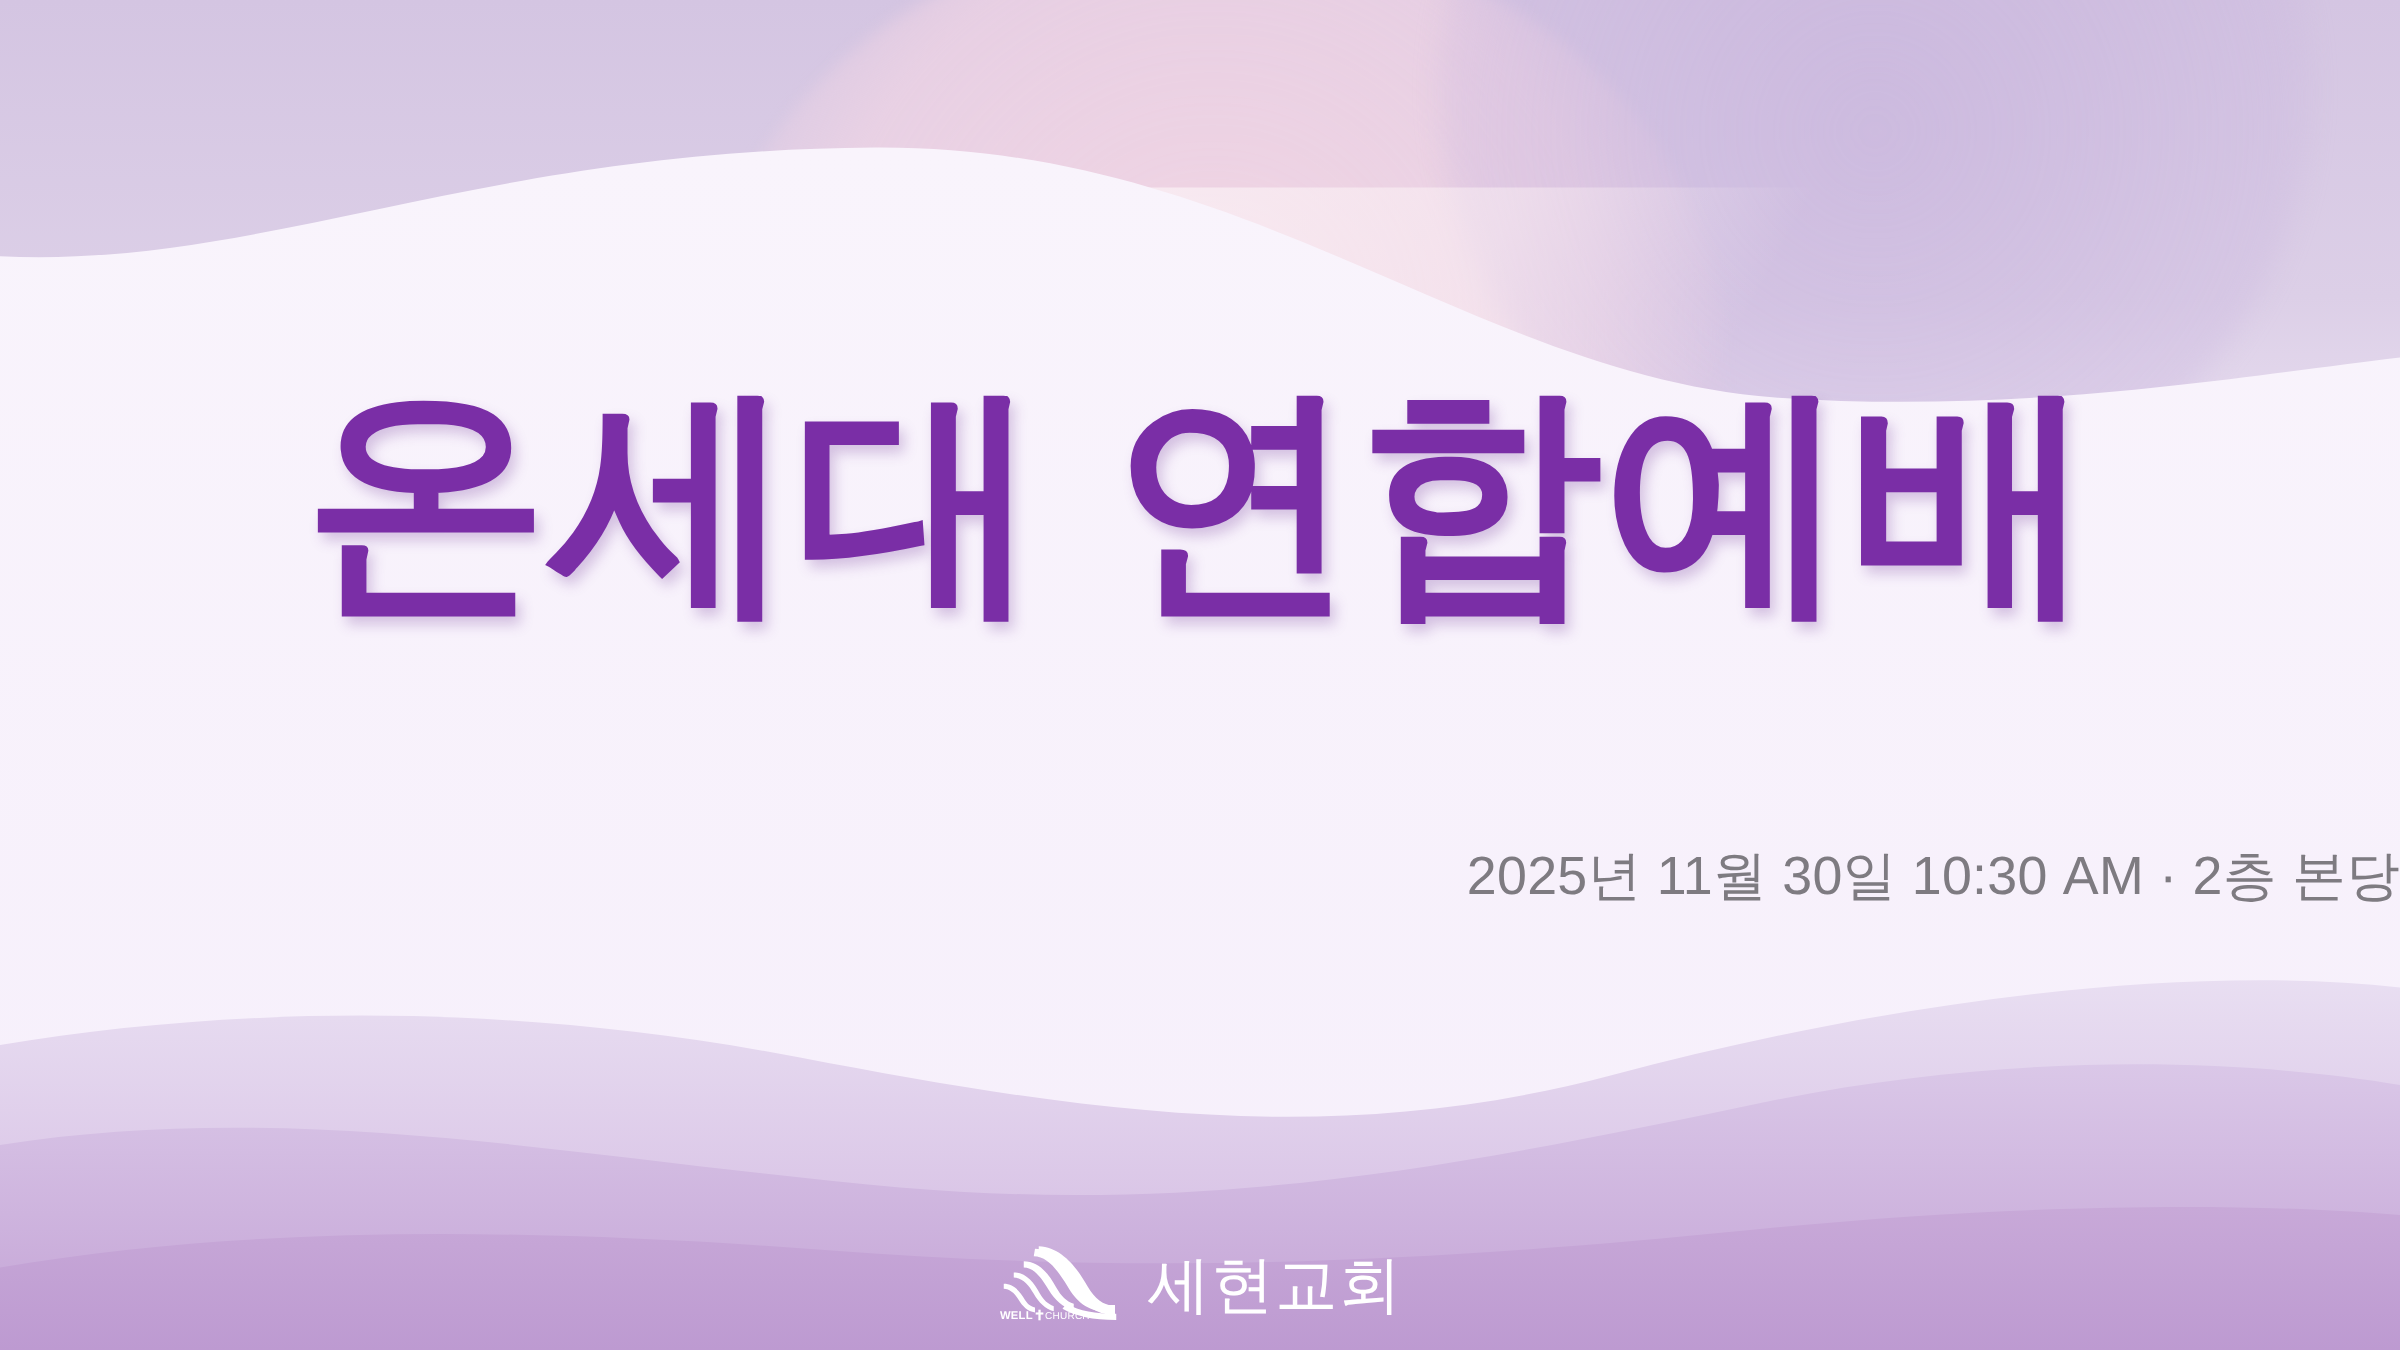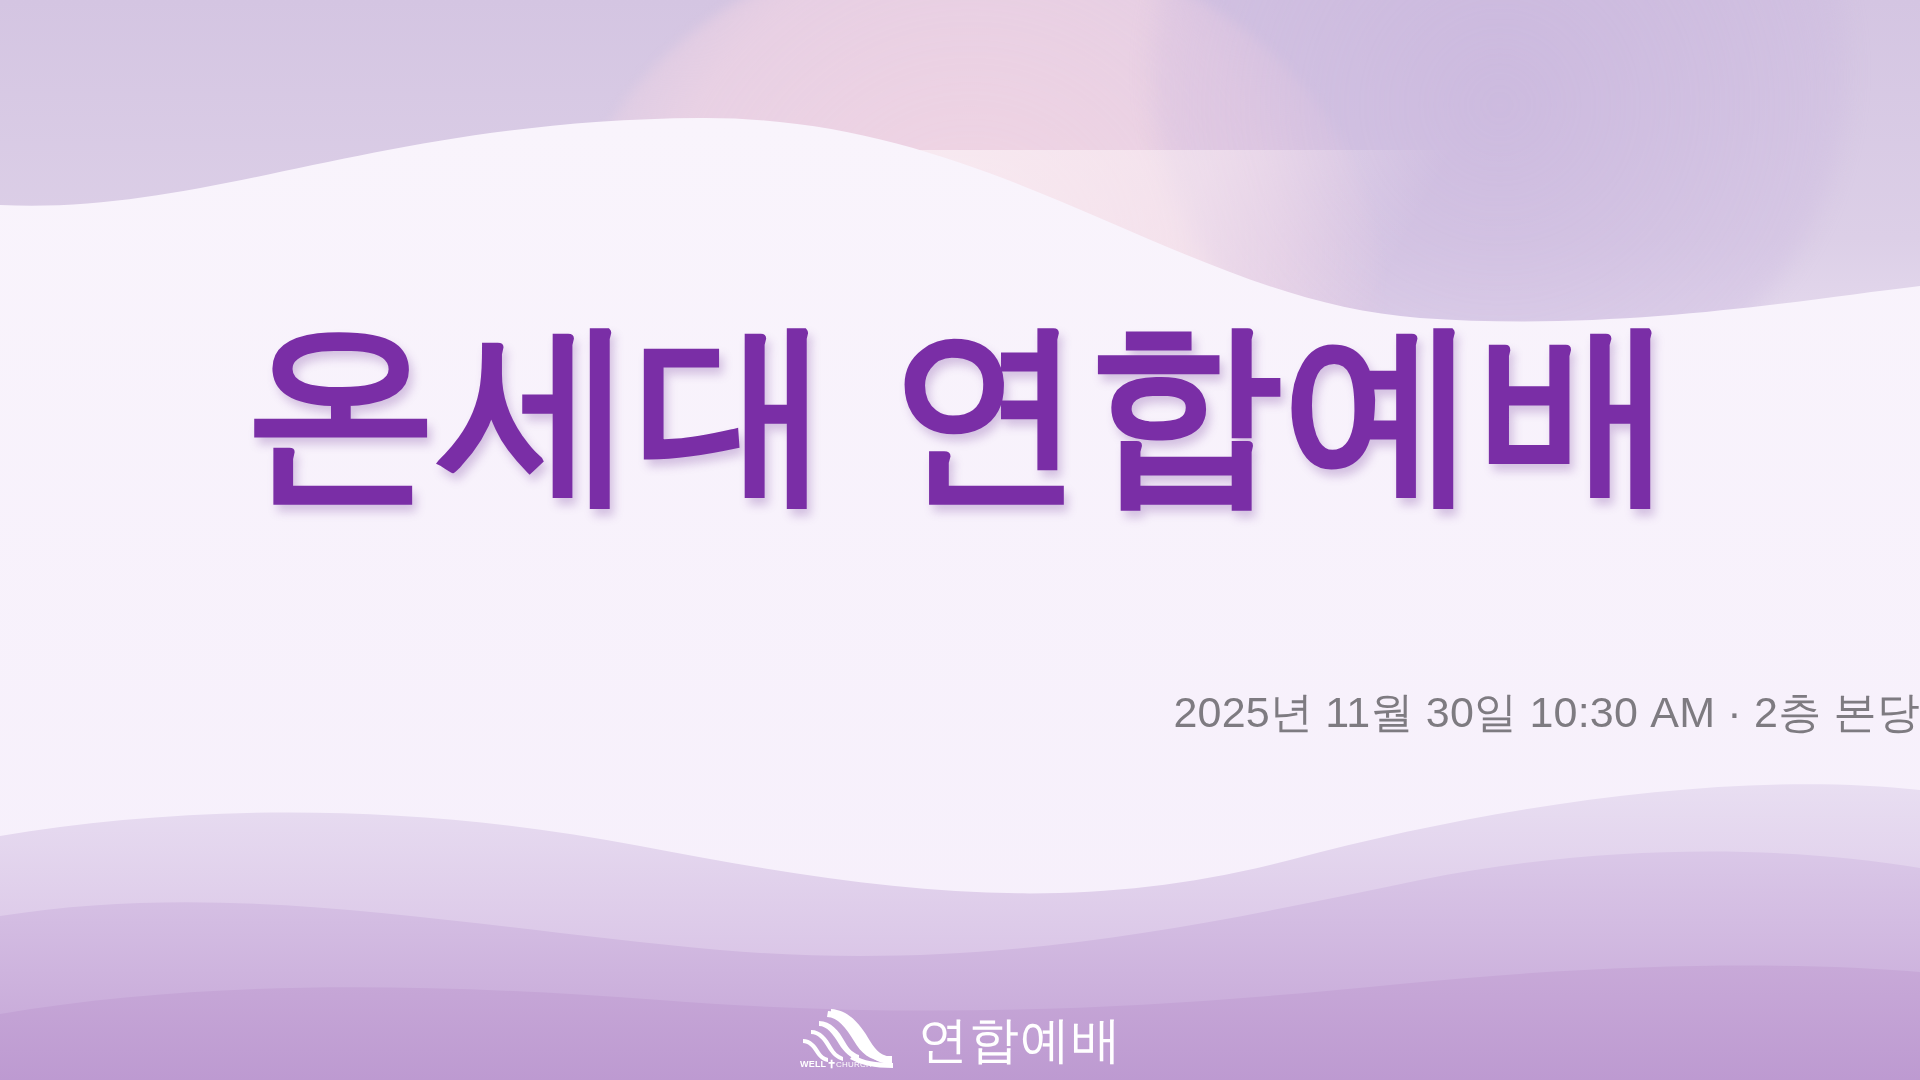--- a/index.html
+++ b/index.html
@@ -76,21 +76,21 @@
     height: 800px;
     background: linear-gradient(118deg, rgba(255,255,255,0.0) 24%, rgba(255,252,252,0.62) 34%, rgba(253,243,246,0.46) 52%, rgba(255,255,255,0.0) 62%);
     pointer-events: none;
   }
 
   svg.waves { position: absolute; left: 0; top: 0; width: 1920px; height: 1080px; }
 
   
   .content {
     position: absolute;
-    left: 0; top: 12px;
+    left: 0; top: 0;
     width: 1920px;
     height: 808px;
     display: flex;
     flex-direction: column;
     align-items: center;
   }
 
   .title {
     position: absolute;
     left: 0;
@@ -216,18 +216,18 @@
 
             <path d="M55,52 C66,58 78,60 95,60 L95,65 C76,65 63,62 52,56 Z"></path>
           </g>
 
           <text x="2" y="64" font-family="Liberation Sans, sans-serif" font-size="9" font-weight="700" fill="#ffffff" letter-spacing="0.2">WELL</text>
           <text x="29" y="65" font-family="Liberation Sans, sans-serif" font-size="11" font-weight="700" fill="#ffffff">✝</text>
           <text x="38" y="64" font-family="Liberation Sans, sans-serif" font-size="8" font-weight="400" fill="#ffffff" letter-spacing="0.2">CHURCH</text>
         </svg>
       </span>
 
-      <span class="logo-wordmark">연합예배</span>
+      <span class="logo-wordmark">세현교회</span>
 
     </div>
 
   </div>
 </div>
 
 </body></html>

